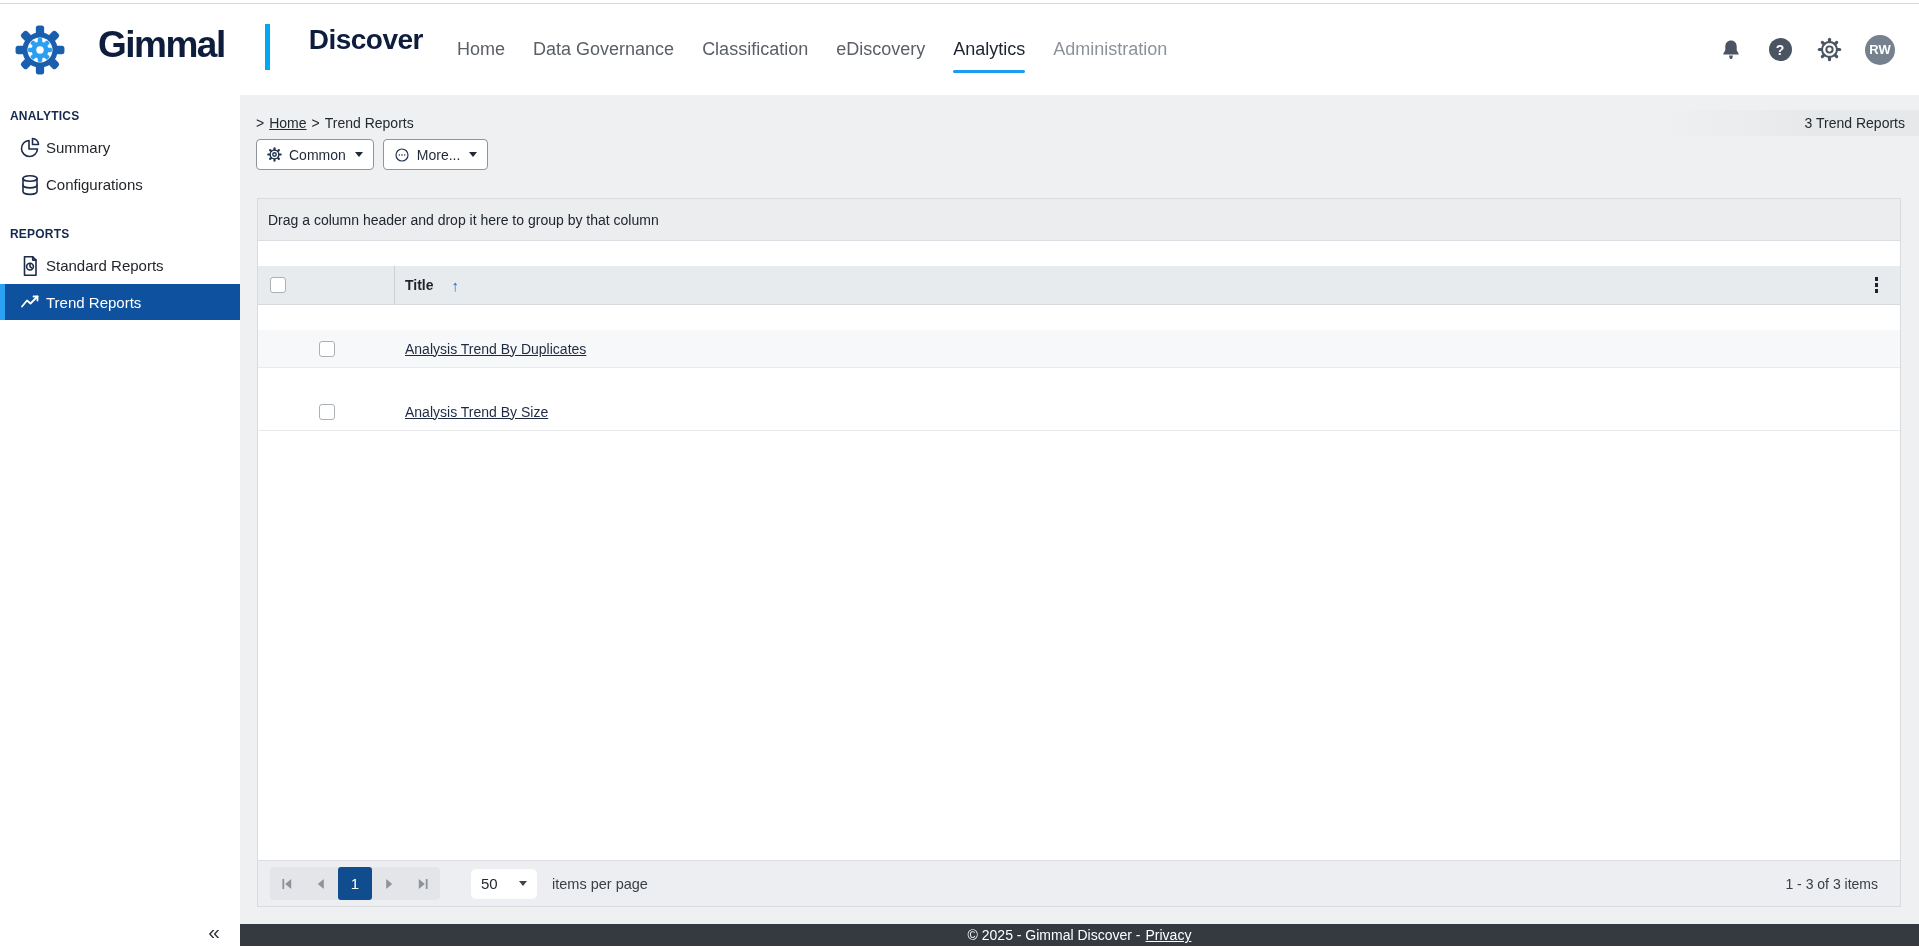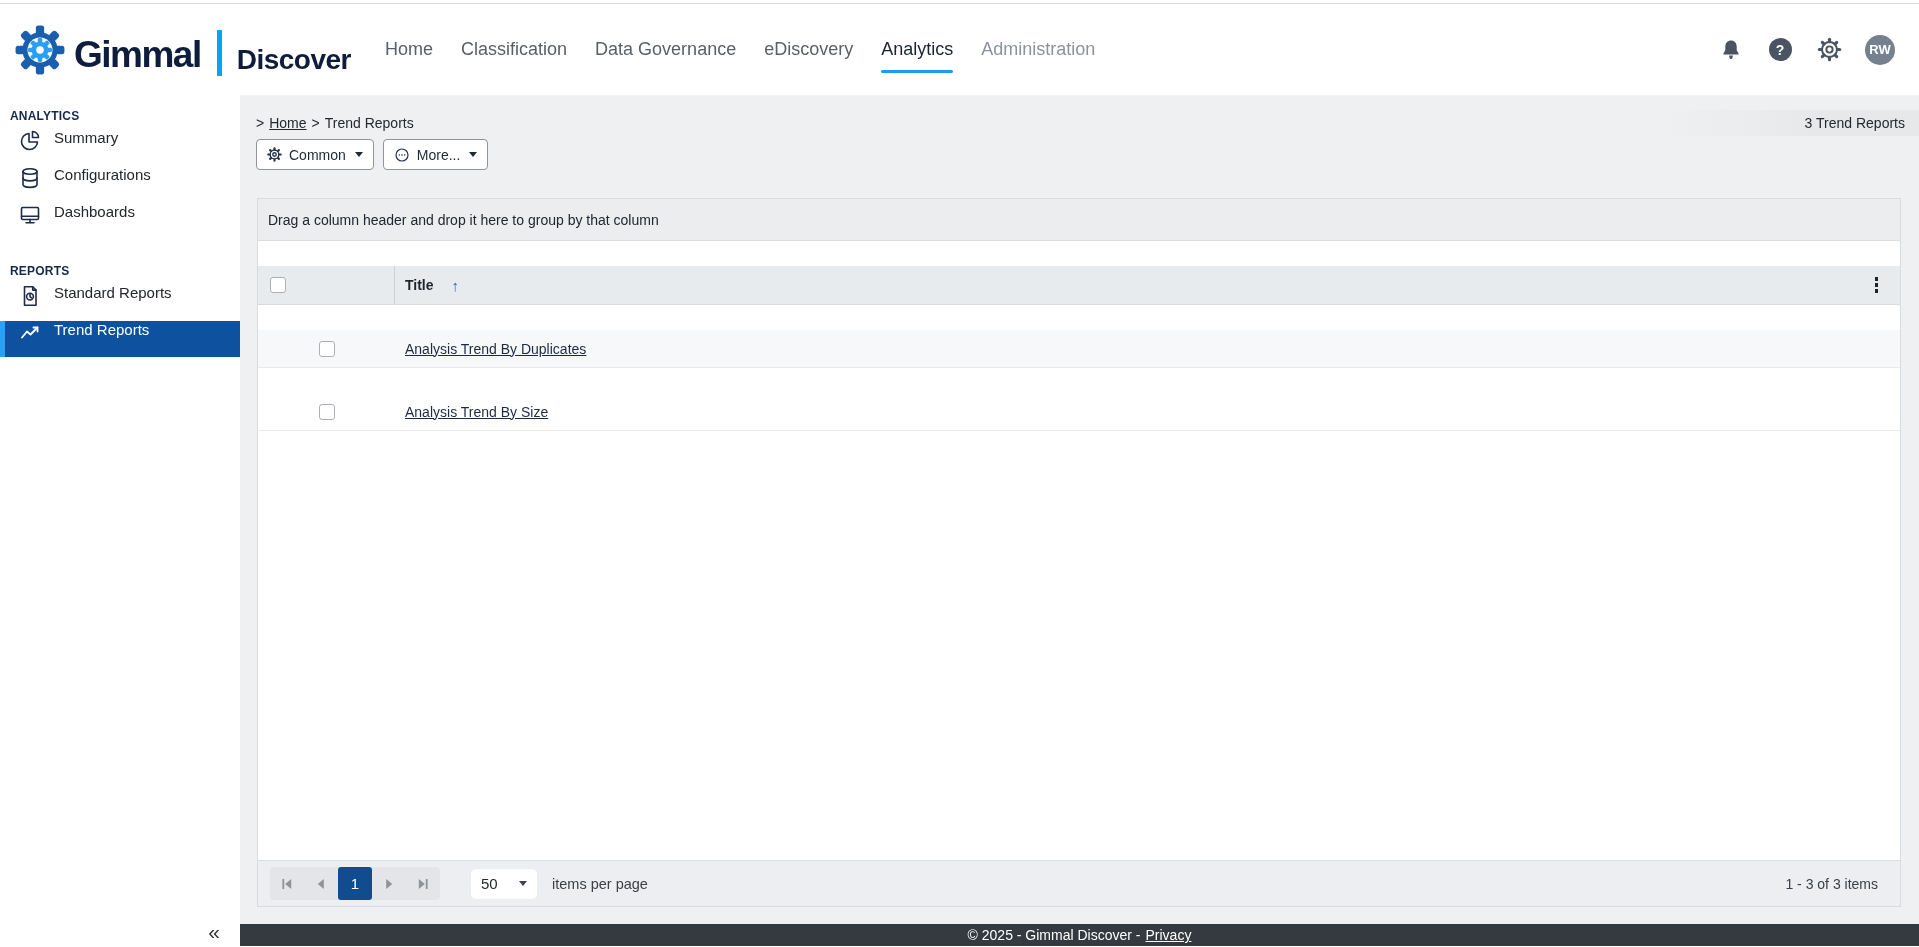--- a/index.html
+++ b/index.html
@@ -2,21 +2,21 @@
 <html><head>
 <meta charset="utf-8">
 <style>
   * { margin:0; padding:0; box-sizing:border-box; }
   html,body { width:1919px; height:947px; overflow:hidden; background:#fff;
     font-family:"Liberation Sans","DejaVu Sans",sans-serif; }
   .top-strip { height:4px; background:#fff; border-bottom:1px solid #d7dadd; }
 
   
   .header { height:91px; background:#fff; display:flex; align-items:center; padding-left:14px; }
-  .brand { display:flex; align-items:flex-end; cursor:pointer; }
+  .brand { display:flex; align-items:flex-start; cursor:pointer;gap:24px; }
   .brand-gear { width:52px; height:52px; margin-right:8px; }
   .brand-name { font-size:37px; font-weight:700; color:#0f1d3d; letter-spacing:-1.5px; }
   .brand-bar { width:5px; height:46px; background:#00a7f2; margin:0 15px 0 16px; }
   .brand-product { font-size:28px; font-weight:700; color:#0f1d3d; letter-spacing:-0.5px; }
   .nav { display:flex; align-items:center; margin-left:20px; height:91px; }
   .nav-item { font-size:18px; color:#5a5f66; padding:0 14px; height:91px; display:flex;
     align-items:center; cursor:pointer; position:relative; white-space:nowrap; }
   .nav-item.active { color:#1b2430; }
   .nav-item.active::after { content:""; position:absolute; left:14px; right:14px; bottom:22px;
     height:3px; background:#1b9cf0; border-radius:2px; }
@@ -30,21 +30,21 @@
 
   
   .body-row { display:flex; height:851px; }
   .sidebar { width:240px; background:#fff; position:relative; flex:none; }
   .content { flex:1; background:#eef0f2; display:flex; flex-direction:column; min-width:0; }
 
   
   .side-section-title { font-size:12px; font-weight:700; color:#14294d; letter-spacing:0.2px;
     padding:14px 0 6px 10px; }
   .side-section-title.second { padding-top:24px; }
-  .side-item { height:37px; display:flex; padding-left:18px; gap:12px;
+  .side-item { height:37px; display:flex; align-items:center; padding-left:18px; gap:4px;
     cursor:pointer; color:#23272b; }
   .side-item .lbl { font-size:15px; }
   .side-icon { width:24px; height:24px; flex:none; display:flex; align-items:center; justify-content:center; }
   .side-item.selected { background:#0e529f; color:#fff; border-left:5px solid #2ba1f6; padding-left:13px; height:36px; }
   .collapse-btn { position:absolute; right:20px; bottom:2px; font-size:21px; color:#30353b; cursor:pointer; }
 
   
   .crumb-row { margin-top:15px; height:26px; display:flex; align-items:center; }
   .crumbs { padding-left:16px; font-size:14px; color:#24292e; display:flex; gap:5px; align-items:center; }
   .crumb-link { text-decoration:underline; cursor:pointer; }
@@ -136,22 +136,22 @@
       </g>
       <circle cx="25" cy="25" r="3.6" fill="#fff"></circle>
     </svg>
     <span class="brand-name">Gimmal</span>
     <span class="brand-bar"></span>
     <span class="brand-product">Discover</span>
   </div>
 
   <div class="nav">
     <div class="nav-item">Home</div>
+    <div class="nav-item">Data Governance</div>
     <div class="nav-item">Classification</div>
-    <div class="nav-item">Data Governance</div>
     <div class="nav-item">eDiscovery</div>
     <div class="nav-item active">Analytics</div>
     <div class="nav-item muted">Administration</div>
   </div>
 
   <div class="header-icons">
     <div class="hicon">
       <svg width="24" height="24" viewBox="0 0 24 24" fill="#4a5462">
         <path d="M12 2.5c-3.4 0-5.7 2.5-5.7 5.9v3.8L4.4 15.4v1h15.2v-1l-1.9-3.2V8.4c0-3.4-2.3-5.9-5.7-5.9z"></path>
         <path d="M10 17.5a2 2 0 0 0 4 0z"></path>
@@ -199,31 +199,20 @@
       <span class="side-icon">
         <svg width="24" height="24" viewBox="0 0 24 24" fill="none" stroke="#1e2c49" stroke-width="1.6" stroke-linecap="round">
           <ellipse cx="12" cy="5.5" rx="7" ry="2.8"></ellipse>
           <path d="M5 5.5v13c0 1.6 3.1 2.9 7 2.9s7-1.3 7-2.9v-13"></path>
           <path d="M5 12c0 1.6 3.1 2.9 7 2.9s7-1.3 7-2.9"></path>
         </svg>
       </span>
       <span class="lbl">Configurations</span>
     </div>
 
-    <div class="side-item">
-      <span class="side-icon">
-        <svg width="24" height="24" viewBox="0 0 24 24" fill="none" stroke="#1e2c49" stroke-width="1.6" stroke-linecap="round" stroke-linejoin="round">
-          <rect x="3.5" y="4.5" width="17" height="12" rx="1.2"></rect>
-          <line x1="3.5" y1="13.2" x2="20.5" y2="13.2"></line>
-          <line x1="12" y1="16.5" x2="12" y2="19.5"></line>
-          <line x1="8" y1="19.8" x2="16" y2="19.8"></line>
-        </svg>
-      </span>
-      <span class="lbl">Dashboards</span>
-    </div>
 
     <div class="side-section-title second">REPORTS</div>
 
     <div class="side-item">
       <span class="side-icon">
         <svg width="24" height="24" viewBox="0 0 24 24" fill="none" stroke="#1e2c49" stroke-width="1.6" stroke-linecap="round" stroke-linejoin="round">
           <path d="M6.5 2.8h8.2l3.3 3.3v15.1H6.5z"></path>
           <path d="M14.7 2.8v3.3H18"></path>
           <circle cx="12" cy="12.6" r="3.4"></circle>
           <path d="M12 10.4v2.2l1.6 1.2"></path>

